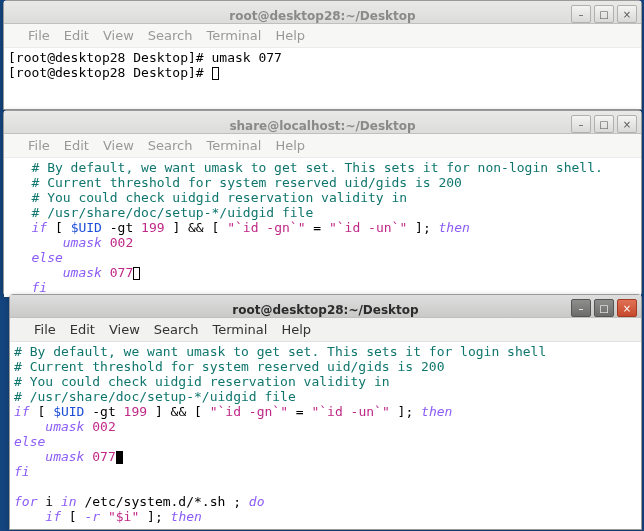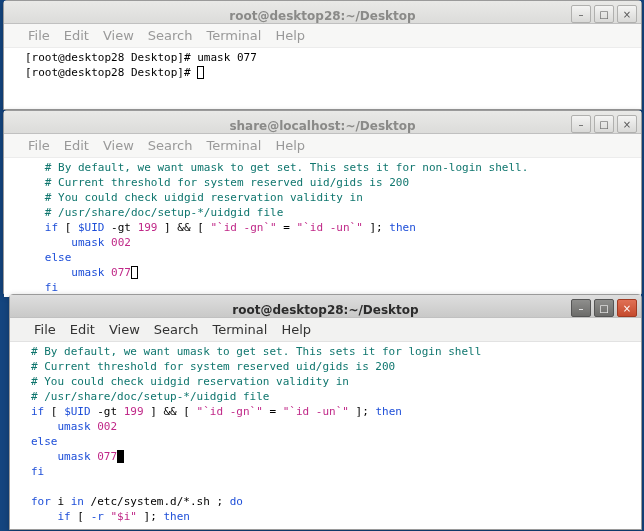--- a/index.html
+++ b/index.html
@@ -59,29 +59,29 @@
     gap: 14px;
     padding: 4px 8px 4px 24px;
     color: #333;
     font-size: 13px;
     border-bottom: 1px solid #ececec;
     background: #f7f7f6;
   }
   .menubar.inactive { color: #999; }
   .terminal {
     font-family: "DejaVu Sans Mono", monospace;
-    font-size: 11px;
+    font-size: 13px;
     line-height: 15px;
-    padding: 2px 21px;
+    padding: 2px 4px;
     white-space: pre;
     background: #fff;
     color: #000;
   }
   .c-comment { color: #0f766e; }
-  .c-keyword { color: #1d4ed8; }
+  .c-keyword { color: #8b5cf6; font-style: italic; }
   .c-var { color: #1d4ed8; }
   .c-str { color: #c02888; }
   .c-num { color: #c02888; }
   .cursor {
     display: inline-block;
     width: 7px; height: 13px;
     background: #000; vertical-align: text-bottom;
   }
   .cursor-hollow {
     display:inline-block;

